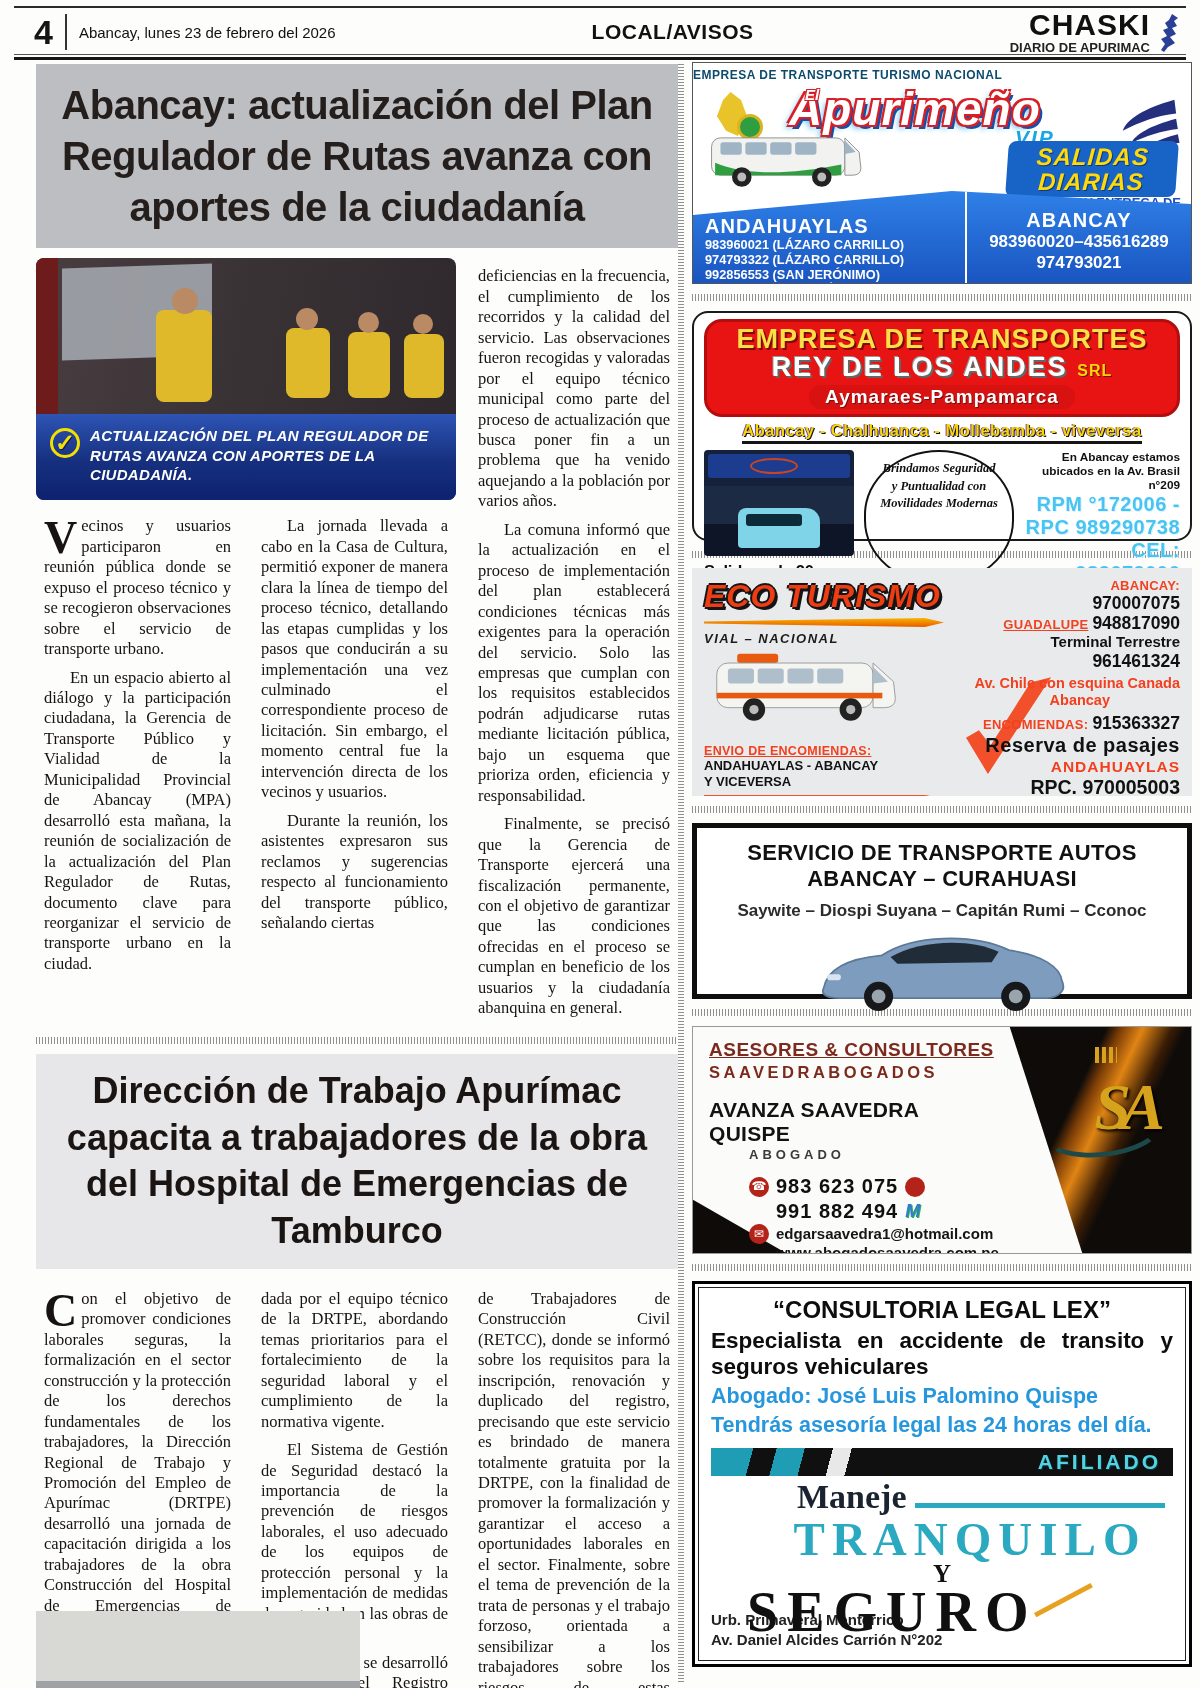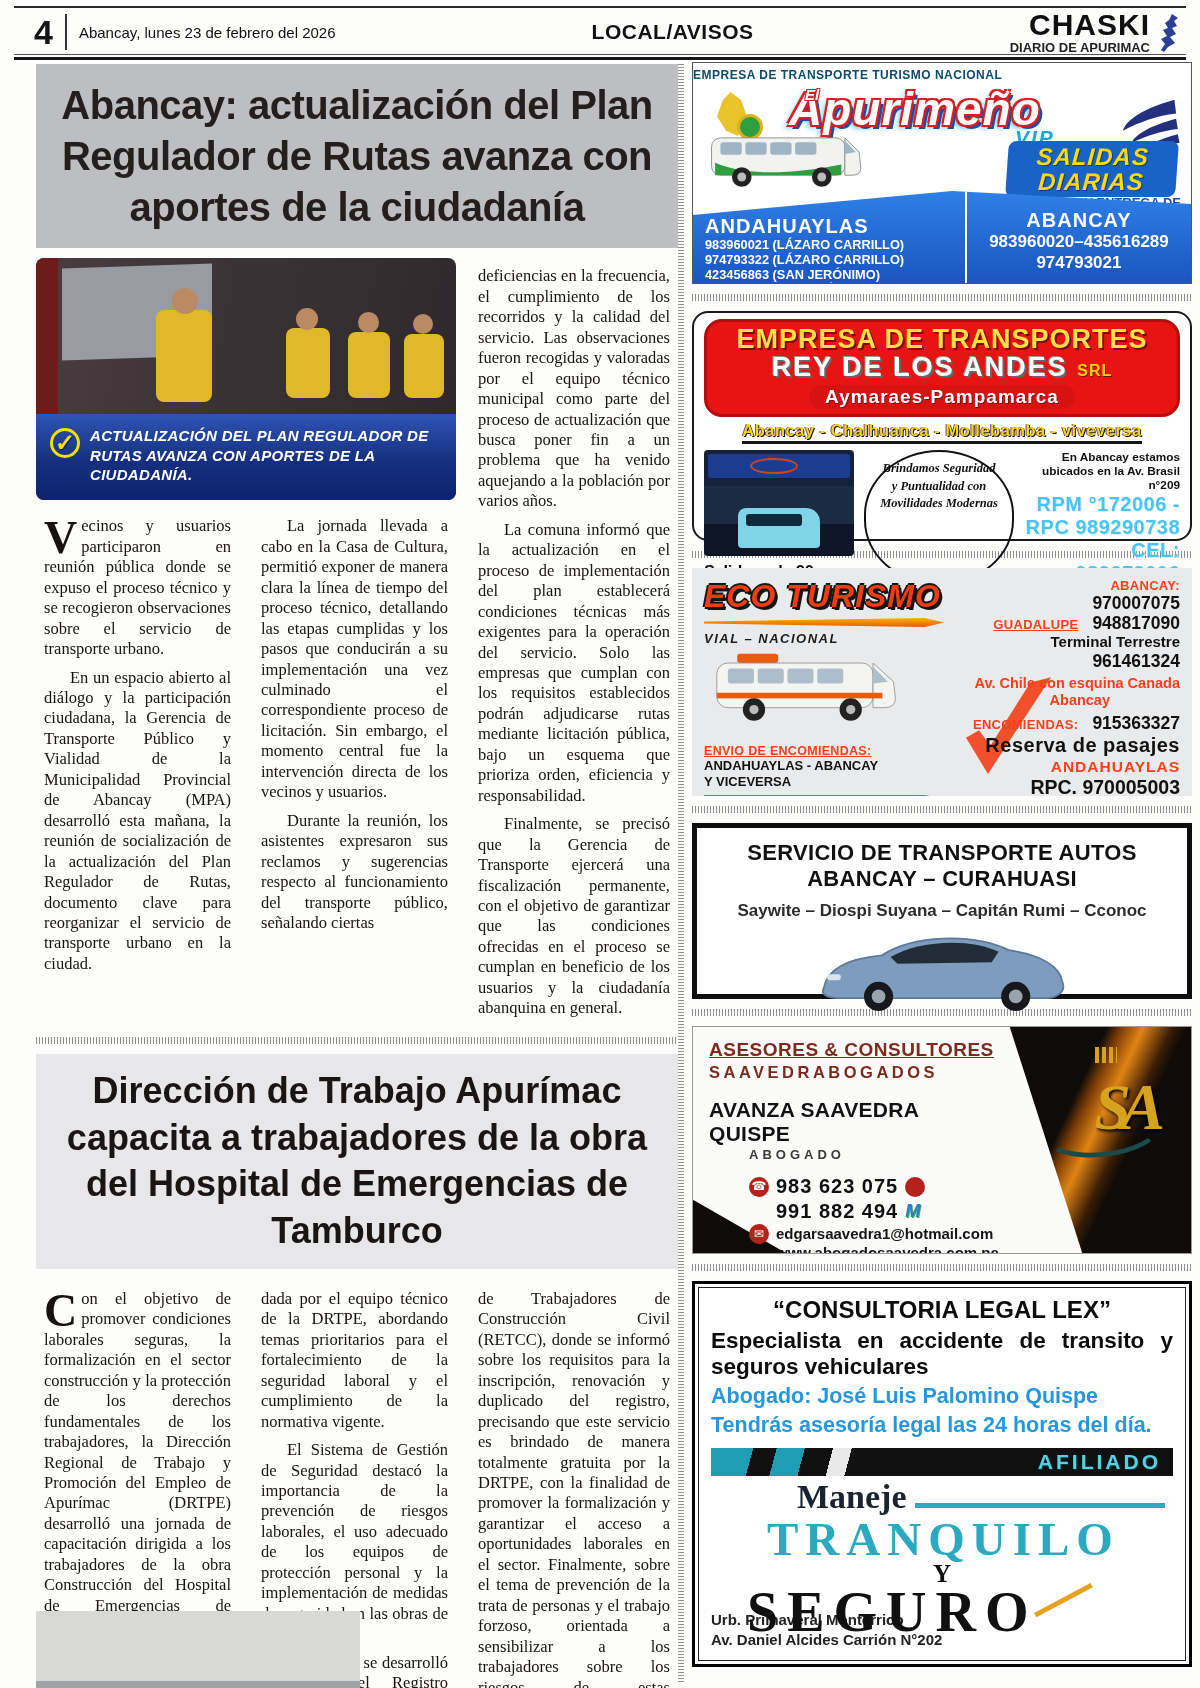--- a/index.html
+++ b/index.html
@@ -135,21 +135,21 @@
   .eco-envio-line { font-size:13px; font-weight:800; color:#111; line-height:1.25; }
   .eco-curve { width:236px; height:16px; border-top:2px solid #f3502a; border-right:2px solid #f3502a; border-top-right-radius:16px; margin:4px 0 -12px; }
   .eco-right { position:absolute; right:12px; top:10px; width:218px; text-align:right; }
   .eco-lbl { color:#f3401f; font-weight:800; font-size:13px; letter-spacing:.3px; }
   .eco-lbl.u { text-decoration:underline; }
   .eco-num { color:#111; font-weight:900; font-size:17.5px; line-height:1.15; }
   .eco-bold { color:#111; font-weight:800; font-size:15px; line-height:1.2; }
   .eco-red { color:#f3401f; font-weight:800; font-size:14.5px; line-height:1.15; }
   .eco-reserva { color:#111; font-weight:900; font-size:20px; letter-spacing:.5px; line-height:1.25; }
   .eco-anda { color:#f3401f; font-weight:900; font-size:15.5px; letter-spacing:1px; }
-  .eco-row { display:flex; justify-content:flex-end; gap:14px; align-items:baseline; }
+  .eco-row { display:flex; justify-content:flex-end; gap:4px; align-items:baseline; }
   .eco-check { position:absolute; left:262px; top:108px; }
 
   
   .ad-autos { height:176px; border:5px solid #0e0e0e; padding:12px 10px 8px; text-align:center; }
   .autos-t { font-size:22px; font-weight:800; color:#111; line-height:1.2; letter-spacing:.3px; }
   .autos-route { font-size:17px; font-weight:700; color:#2c2c2c; margin-top:8px; }
   .autos-addr { font-size:18px; font-weight:700; color:#1a1a1a; margin-top:2px; }
   .autos-cel { font-size:17px; font-weight:700; color:#1a1a1a; margin-top:6px; }
 
   
@@ -189,21 +189,21 @@
   .lex-abog { font-size:21.5px; font-weight:800; color:#2797dd; margin-top:4px; }
   .lex-l3 { font-size:21.5px; font-weight:800; color:#2797dd; margin-top:4px; }
   .lex-art { position:relative; margin-top:10px; height:158px; font-family:"Liberation Serif", serif; }
   .lex-bar { height:28px; background:#101010; display:flex; align-items:center; justify-content:flex-end; padding-right:12px;
              background-image:linear-gradient(105deg,#1f9db4 0 9%, transparent 9% 14%, #1f9db4 14% 20%, transparent 20% 26%, #e8e8e8 26% 30%, transparent 30%); }
   .lex-afiliado { font-family:"Liberation Sans", sans-serif; color:#53d2e2; font-weight:900; font-size:21px; letter-spacing:3px;
                   text-shadow:1px 1px 0 #033a42; }
   .lex-maneje-row { display:flex; align-items:flex-end; margin:2px 0 0 86px; }
   .lex-maneje { font-weight:900; font-size:34px; color:#1a2430; }
   .lex-maneje-line { flex:1; height:5px; background:#2aa9c0; margin:0 8px 8px; }
-  .lex-tranq { font-weight:900; font-size:47px; line-height:1; color:#2aa9c0; letter-spacing:7px; margin-left:56px; }
+  .lex-tranq { font-weight:900; font-size:47px; line-height:1; color:#2aa9c0; letter-spacing:7px; margin-left:56px;text-align:center; }
   .lex-y { text-align:center; font-weight:900; font-size:25px; color:#101010; line-height:.9; }
   .lex-seguro-row { display:flex; align-items:center; margin-left:36px; }
   .lex-seguro { font-weight:900; font-size:56px; line-height:.95; color:#101010; letter-spacing:9px; }
   .lex-slash { width:64px; height:5px; background:#e8a020; transform:rotate(-28deg) translateY(-14px); }
   .lex-addr { font-family:"Liberation Sans", sans-serif; font-size:15px; font-weight:800; color:#222; line-height:1.3; margin-top:4px; }
 </style>
 </head>
 <body>
 
 <div class="page">
@@ -352,21 +352,21 @@
       <div class="apu-salidas">
         <div>SALIDAS</div>
         <div>DIARIAS</div>
       </div>
       <div class="apu-recojo">RECOJO Y ENTREGA DE ENCOMIENDAS A DOMICILIO LAS 24 HORAS</div>
       <div class="apu-band">
         <div class="apu-band-l">
           <div class="apu-city">ANDAHUAYLAS</div>
           <div class="apu-line">983960021 (LÁZARO CARRILLO)</div>
           <div class="apu-line">974793322 (LÁZARO CARRILLO)</div>
-          <div class="apu-line">423456863 (SAN JERÓNIMO)</div>
+          <div class="apu-line">992856553 (SAN JERÓNIMO)</div>
           <div class="apu-line">983960011 (AV. PERÚ)</div>
         </div>
         <div class="apu-band-r">
           <div class="apu-city">ABANCAY</div>
           <div class="apu-num">983960020–435616289</div>
           <div class="apu-num">974793021</div>
         </div>
       </div>
     </div>
 

